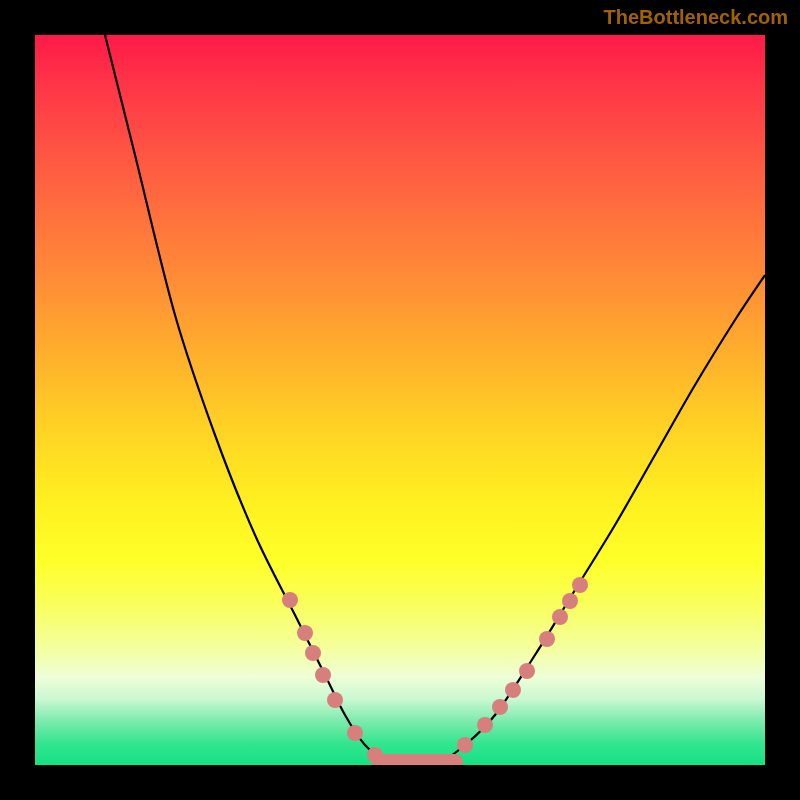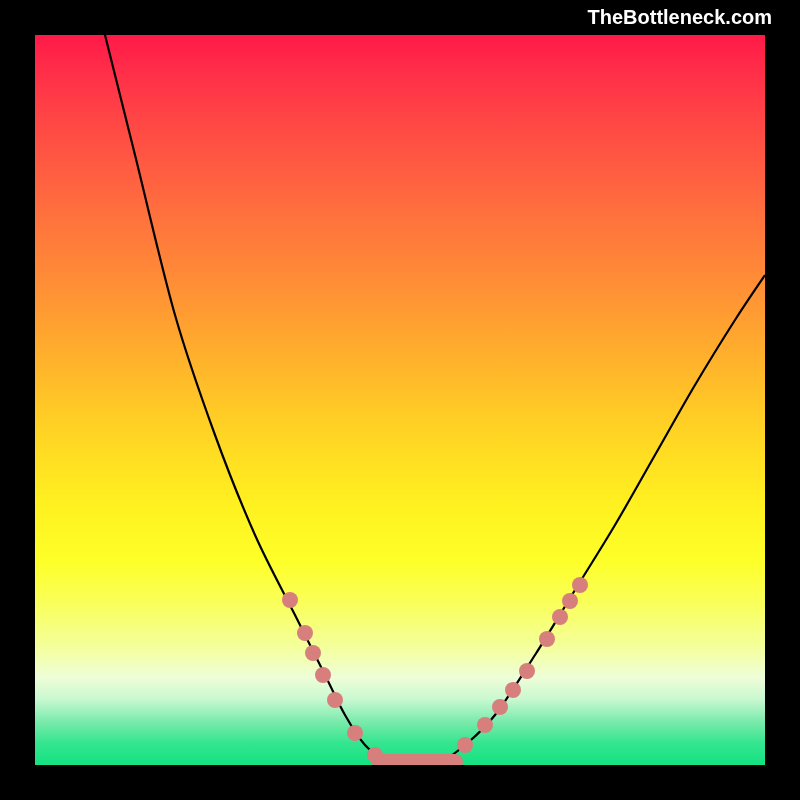--- a/index.html
+++ b/index.html
@@ -13,22 +13,22 @@
   }
   .container {
     position: relative;
     width: 800px;
     height: 800px;
     background: #000;
   }
   .watermark {
     position: absolute;
     top: 6px;
-    right: 28px;
-    color: #ffffff;
+    right: 12px;
+    color: #a16207;
     font-size: 20px;
     font-weight: bold;
     z-index: 10;
   }
   .plot-area {
     position: absolute;
     left: 35px;
     top: 35px;
     width: 730px;
     height: 730px;

